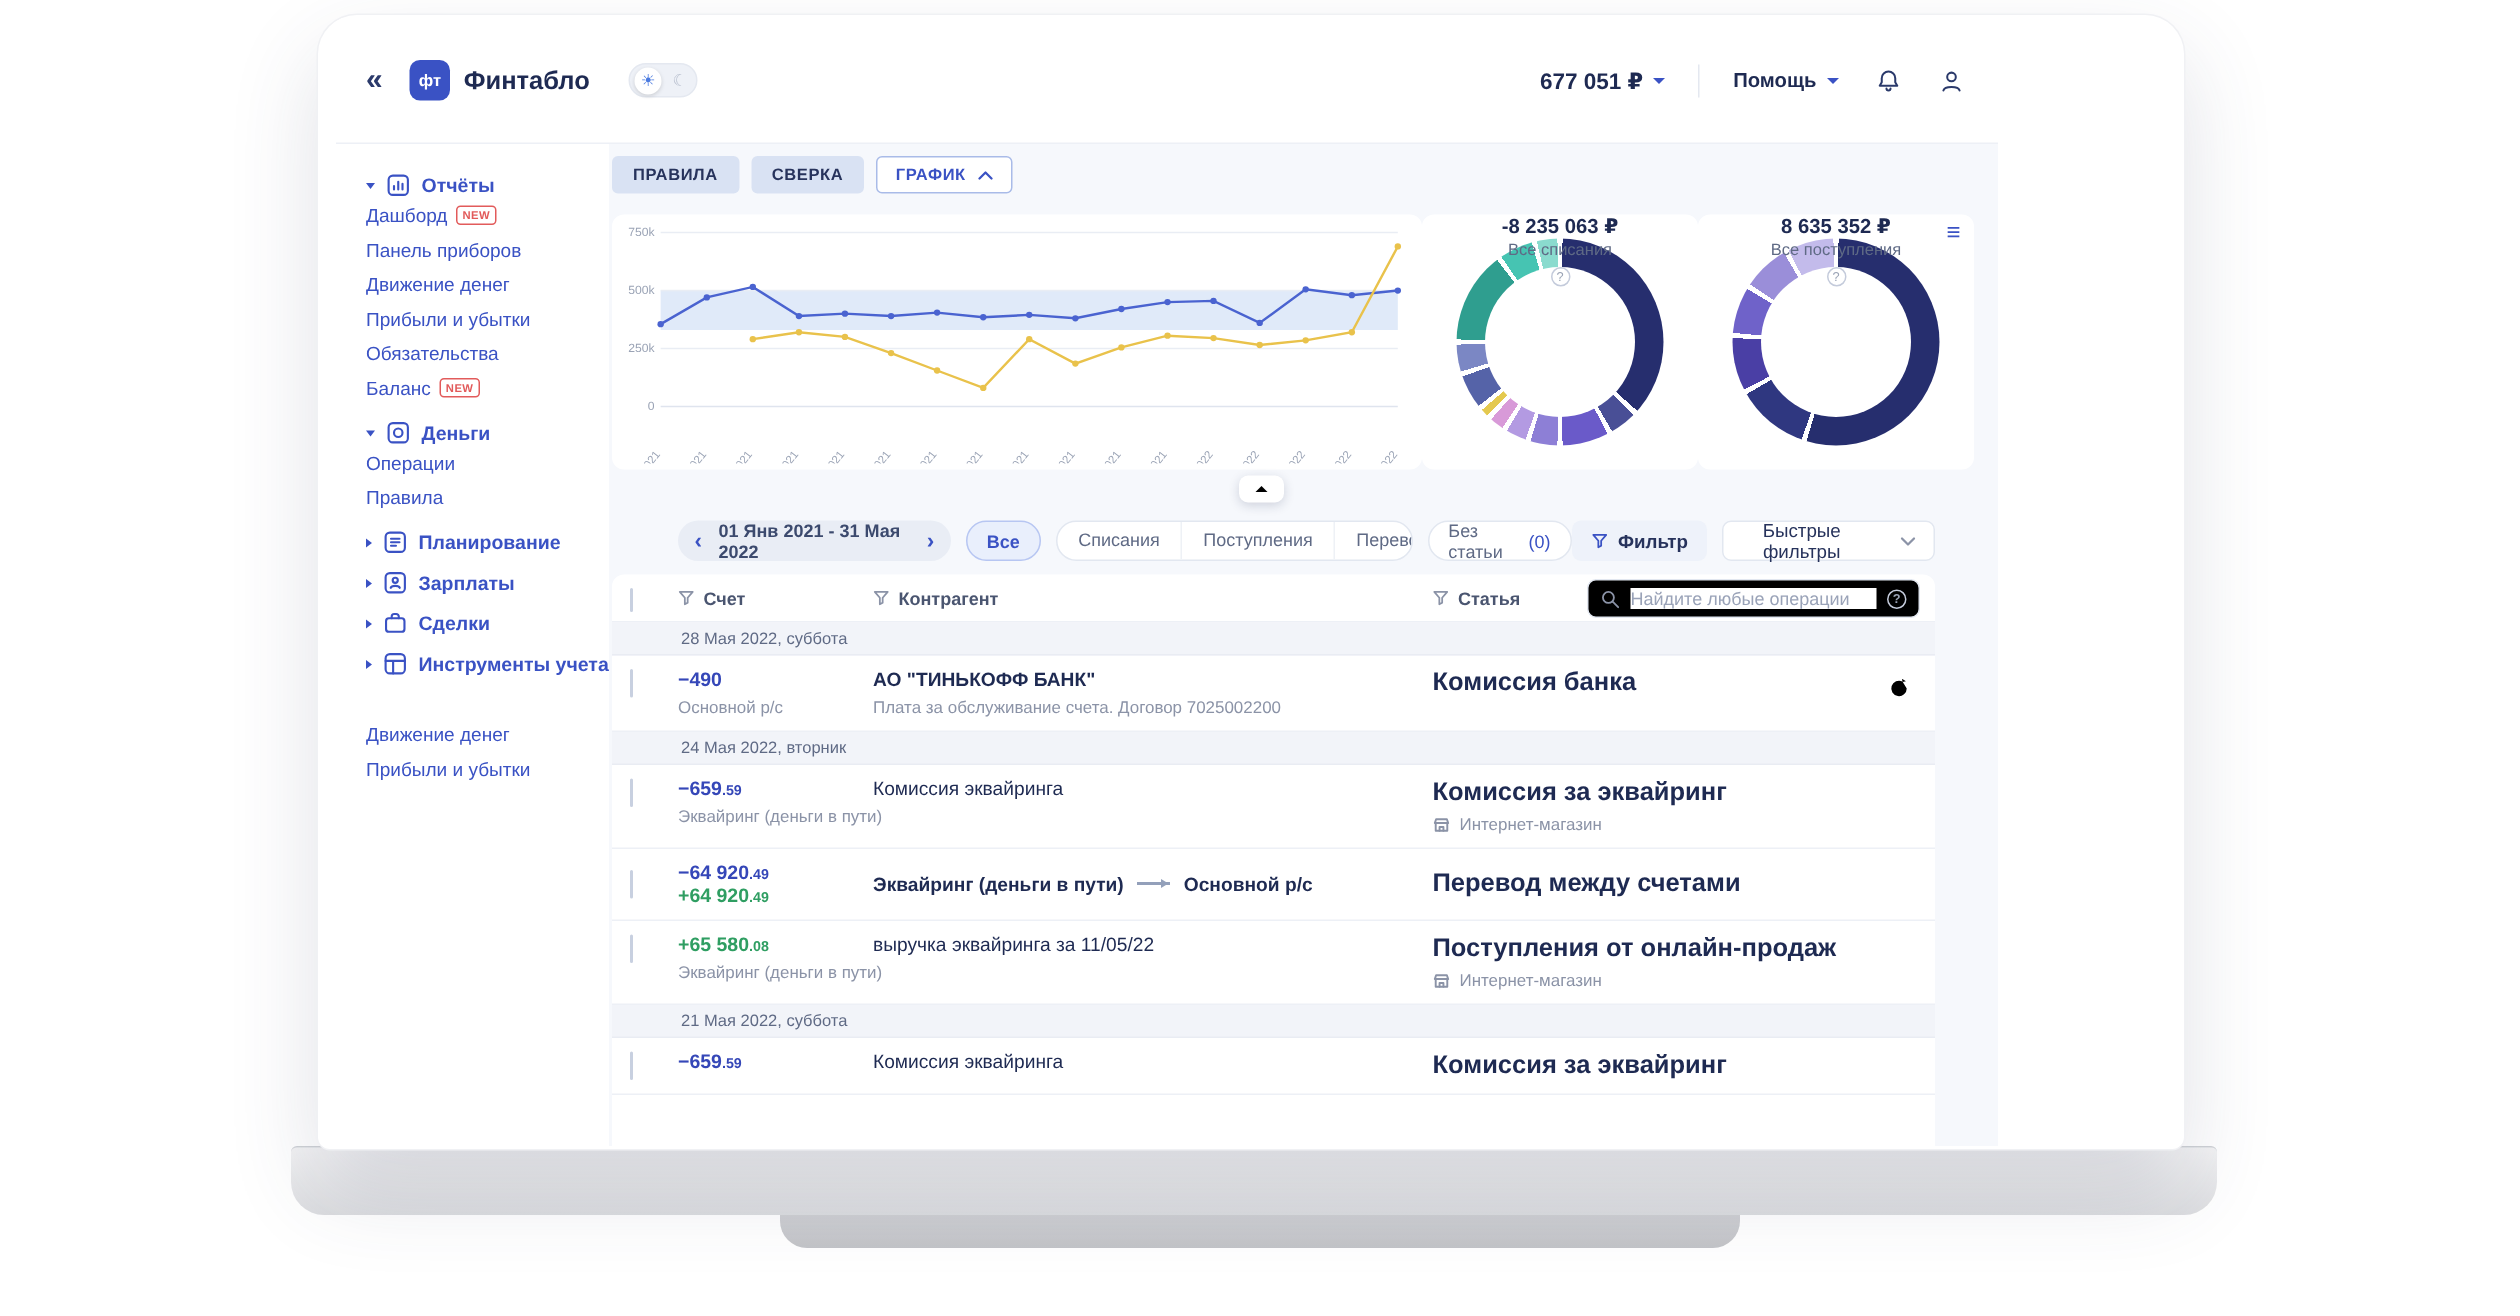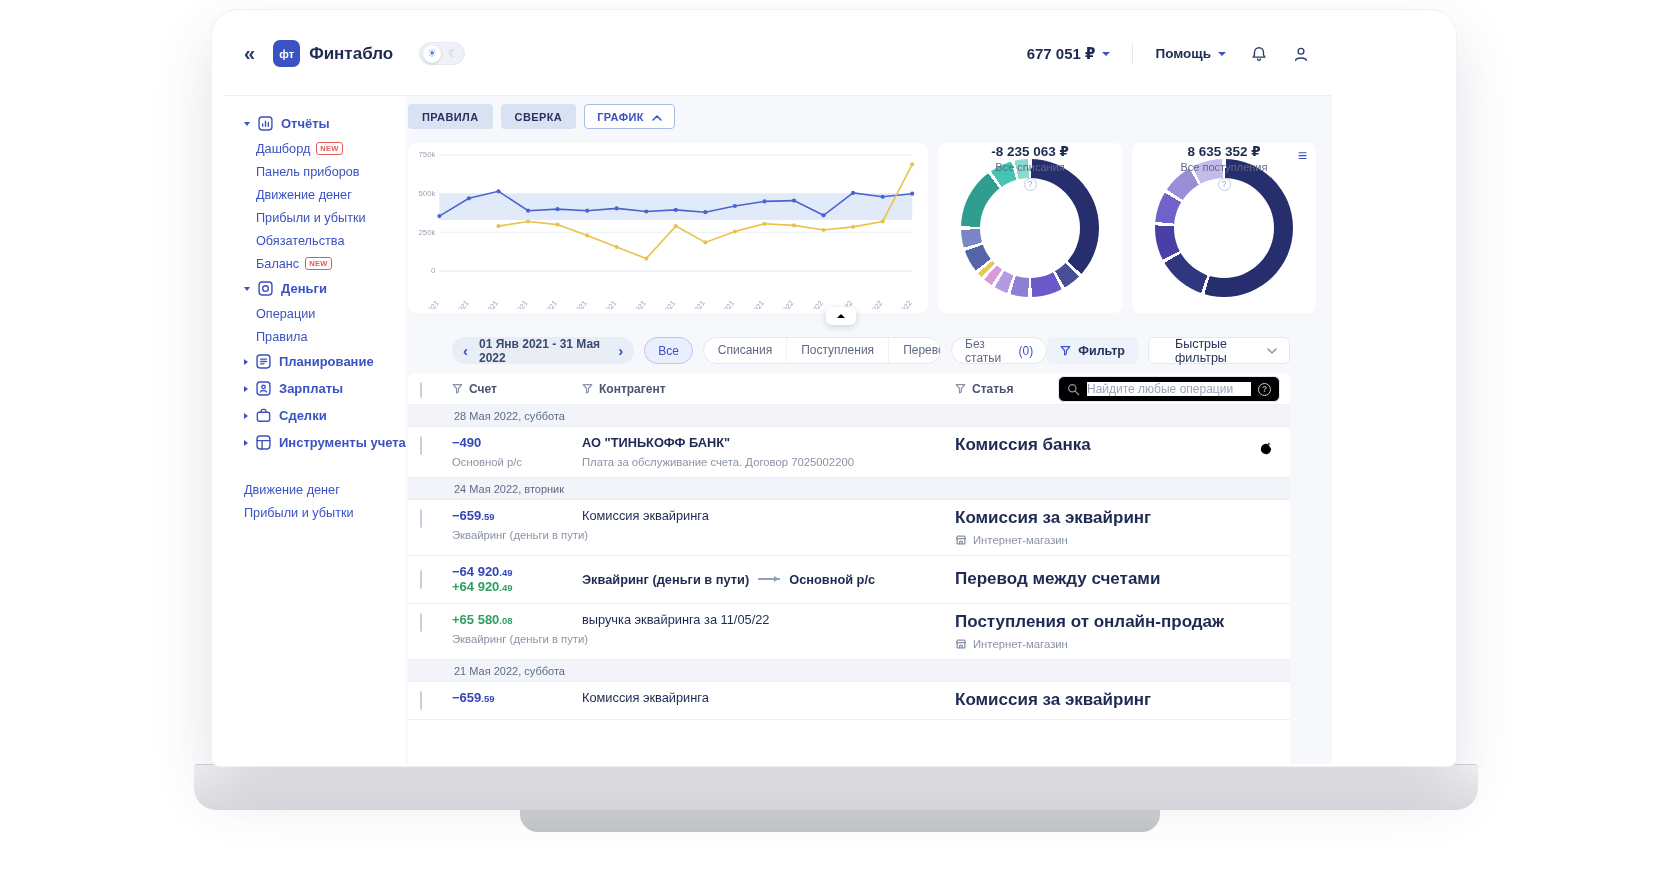--- a/index.html
+++ b/index.html
@@ -40,21 +40,21 @@
   .caret{width:0;height:0;border-style:solid;border-width:4.5px 4px 0;border-color:var(--blue) transparent transparent}
   .vdiv{width:1px;height:22px;background:#e4e8f0;margin:0 22px}
   .help{display:flex;align-items:center;gap:7px;font-size:13.5px;font-weight:bold}
   .hic{margin-left:24px;color:#2b3a6b;display:flex;align-items:center}
 
   
   .body{display:flex;height:668px}
   .sidebar{width:182px;padding:14px 0 0 20px;flex:none;overflow:hidden}
   .nav-group{display:flex;align-items:center;gap:7px;height:27px;color:var(--blue);
     font-size:13px;font-weight:700;cursor:pointer;white-space:nowrap}
-  .nav-child{display:flex;align-items:center;height:23px;margin-left:12px;color:var(--blue);
+  .nav-child{display:flex;align-items:flex-start;height:23px;color:var(--blue);
     font-size:12.7px;cursor:pointer;white-space:nowrap}
   .new-badge{font-size:7.5px;font-weight:bold;color:#e25b5b;border:1px solid #e25b5b;
     border-radius:3px;padding:1px 3px;margin-left:6px;letter-spacing:.3px}
   .tri{width:0;height:0;border-style:solid;flex:none}
   .tri.down{border-width:4.5px 3.8px 0;border-color:var(--blue) transparent transparent}
   .tri.right{border-width:3.8px 0 3.8px 4.5px;border-color:transparent transparent transparent var(--blue)}
   .nav-ic{width:17px;height:17px;color:var(--blue);display:flex;flex:none}
   .sb-foot{margin-top:22px}
   .sb-link{height:23px;display:flex;align-items:center;color:var(--blue);font-size:12.7px;cursor:pointer}
   .icon svg,.nav-ic svg,.hic svg{stroke:currentColor;fill:none;stroke-width:1.5;stroke-linecap:round;stroke-linejoin:round}
@@ -63,21 +63,21 @@
 
   
   .tbar{display:flex;gap:8px;margin-bottom:14px}
   .btn-ghost{height:25px;padding:0 14px;border-radius:4px;background:var(--chip);border:none;
     font-size:11px;font-weight:bold;letter-spacing:.4px;color:#27335c;cursor:pointer;font-family:inherit}
   .btn-outline{height:25px;padding:0 12px;border-radius:4px;background:#fff;border:1px solid #a9bbe8;
     font-size:11px;font-weight:bold;letter-spacing:.4px;color:var(--blue);cursor:pointer;
     display:flex;align-items:center;gap:8px;font-family:inherit}
 
   
-  .charts{display:flex;gap:10px;height:170px;margin-bottom:2px}
+  .charts{display:flex;height:170px;margin-bottom:12px}
   .card{background:#fff;border-radius:8px}
   .line-card{flex:1;padding:4px 8px 0 4px;position:relative}
   .donut-card{width:184px;flex:none;position:relative;display:flex;align-items:center;justify-content:center}
   .donut{width:138px;height:138px;border-radius:50%;position:relative}
   .donut::after{content:"";position:absolute;inset:19px;background:#fff;border-radius:50%}
   .donut-center{position:absolute;inset:0;display:flex;flex-direction:column;align-items:center;
     justify-content:flex-start;text-align:center;z-index:2}
   .donut-total{font-size:13.5px;font-weight:bold;color:var(--navy)}
   .donut-label{font-size:11px;color:var(--muted);margin-top:2px}
   .q-ic{width:13px;height:13px;border:1.2px solid #c4cbdb;border-radius:50%;color:#9aa3b5;
@@ -88,21 +88,21 @@
     box-shadow:0 2px 7px rgba(30,40,80,.18);margin:-8px 0 8px 46%;color:var(--blue);
     display:flex;align-items:center;justify-content:center;cursor:pointer}
 
   
   .frow{display:flex;justify-content:space-between;align-items:center;margin:4px 26px 9px 44px}
   .fleft,.fright{display:flex;align-items:center;gap:10px}
   .date-pill{height:27px;background:#e9edf5;border-radius:14px;display:flex;align-items:center;
     gap:11px;padding:0 11px;font-size:12px;font-weight:bold;color:#3c4a6e;cursor:pointer}
   .chev-txt{color:var(--blue);font-size:15px;font-weight:bold;line-height:1;cursor:pointer}
   .tab-all{height:27px;border-radius:14px;border:1px solid #b7c6f2;background:#e9effc;color:var(--blue);
-    font-size:12px;font-weight:normal;padding:0 13px;display:flex;align-items:center;cursor:pointer}
+    font-size:12px;font-weight:bold;padding:0 13px;display:flex;align-items:center;cursor:pointer}
   .seg{display:flex;background:#fff;border:1px solid var(--border);border-radius:14px;overflow:hidden;height:27px}
   .seg span{padding:0 14px;line-height:25px;font-size:12px;color:var(--muted);cursor:pointer}
   .seg span + span{border-left:1px solid #eef1f6}
   .tab-pill{height:27px;border-radius:14px;border:1px solid var(--border);background:#fff;color:var(--muted);
     font-size:12px;padding:0 13px;display:flex;align-items:center;gap:4px;cursor:pointer}
   .tab-pill b{color:var(--blue);font-weight:normal}
   .btn-filter{height:27px;border-radius:6px;background:#eef2fa;border:none;display:flex;align-items:center;
     gap:7px;padding:0 13px;font-size:12.5px;font-weight:bold;color:#27335c;cursor:pointer;font-family:inherit}
   .btn-filter .icon{color:var(--blue);display:flex}
   .btn-quick{height:27px;border-radius:6px;background:#fff;border:1px solid var(--border);display:flex;

